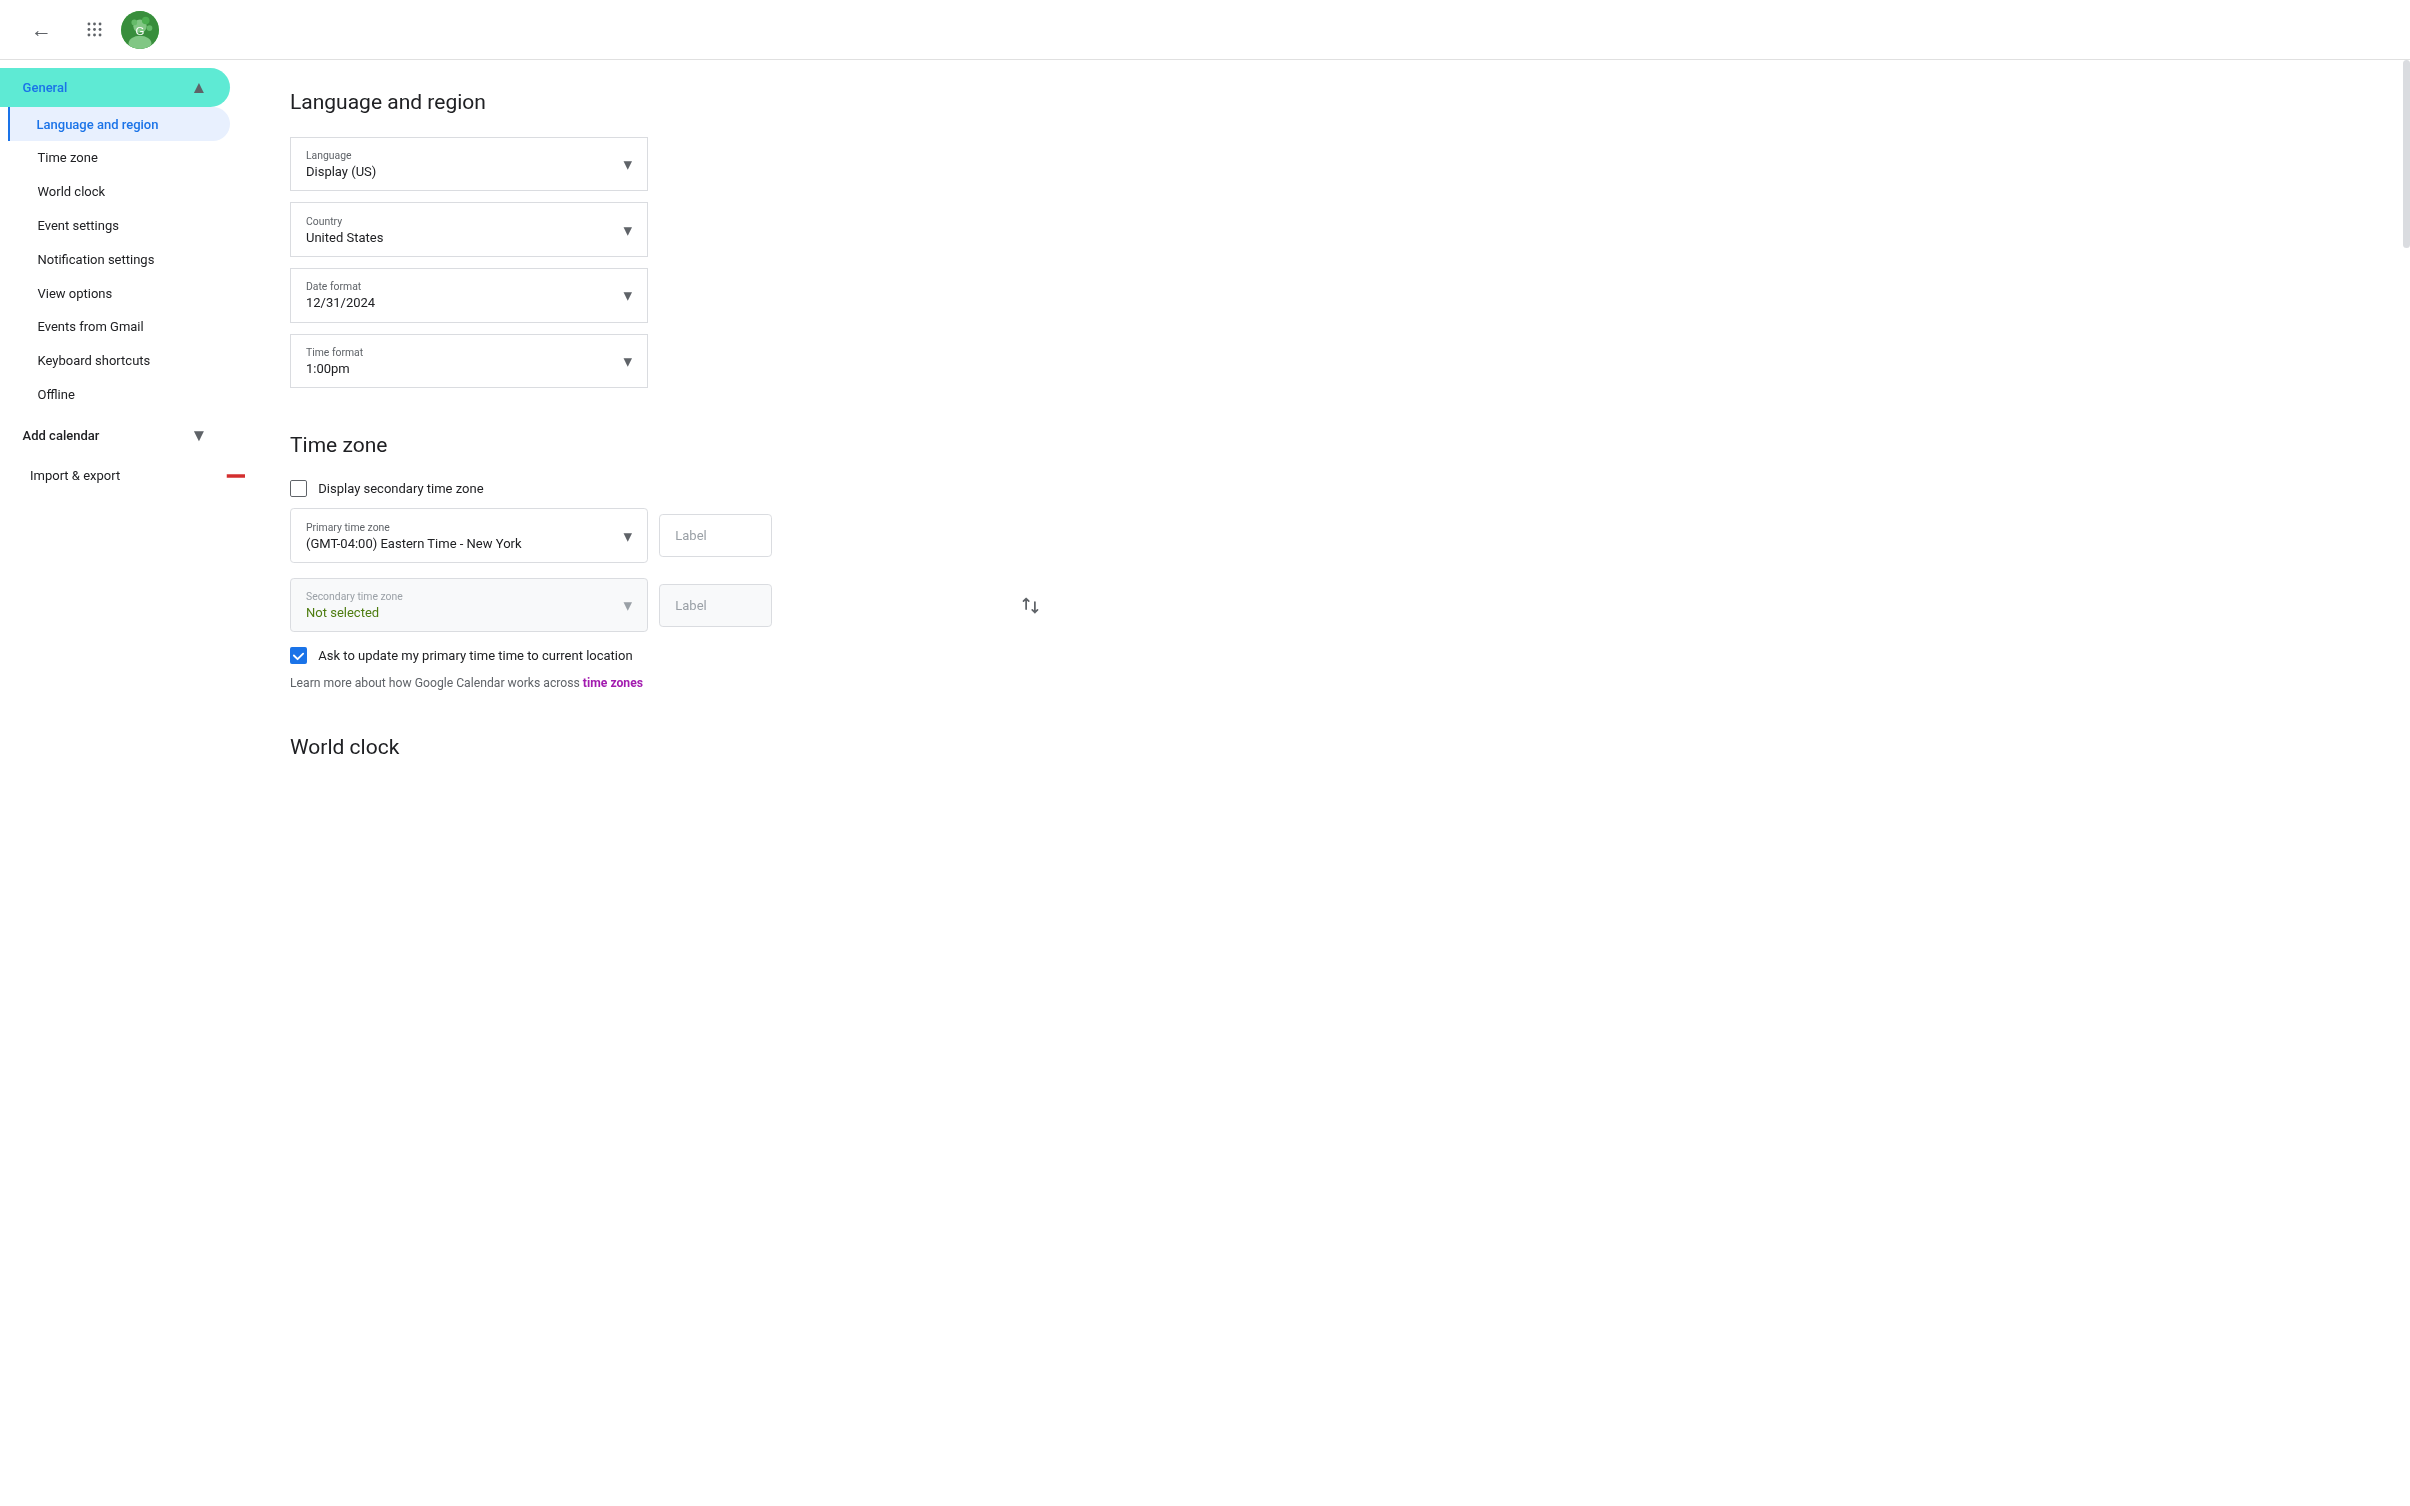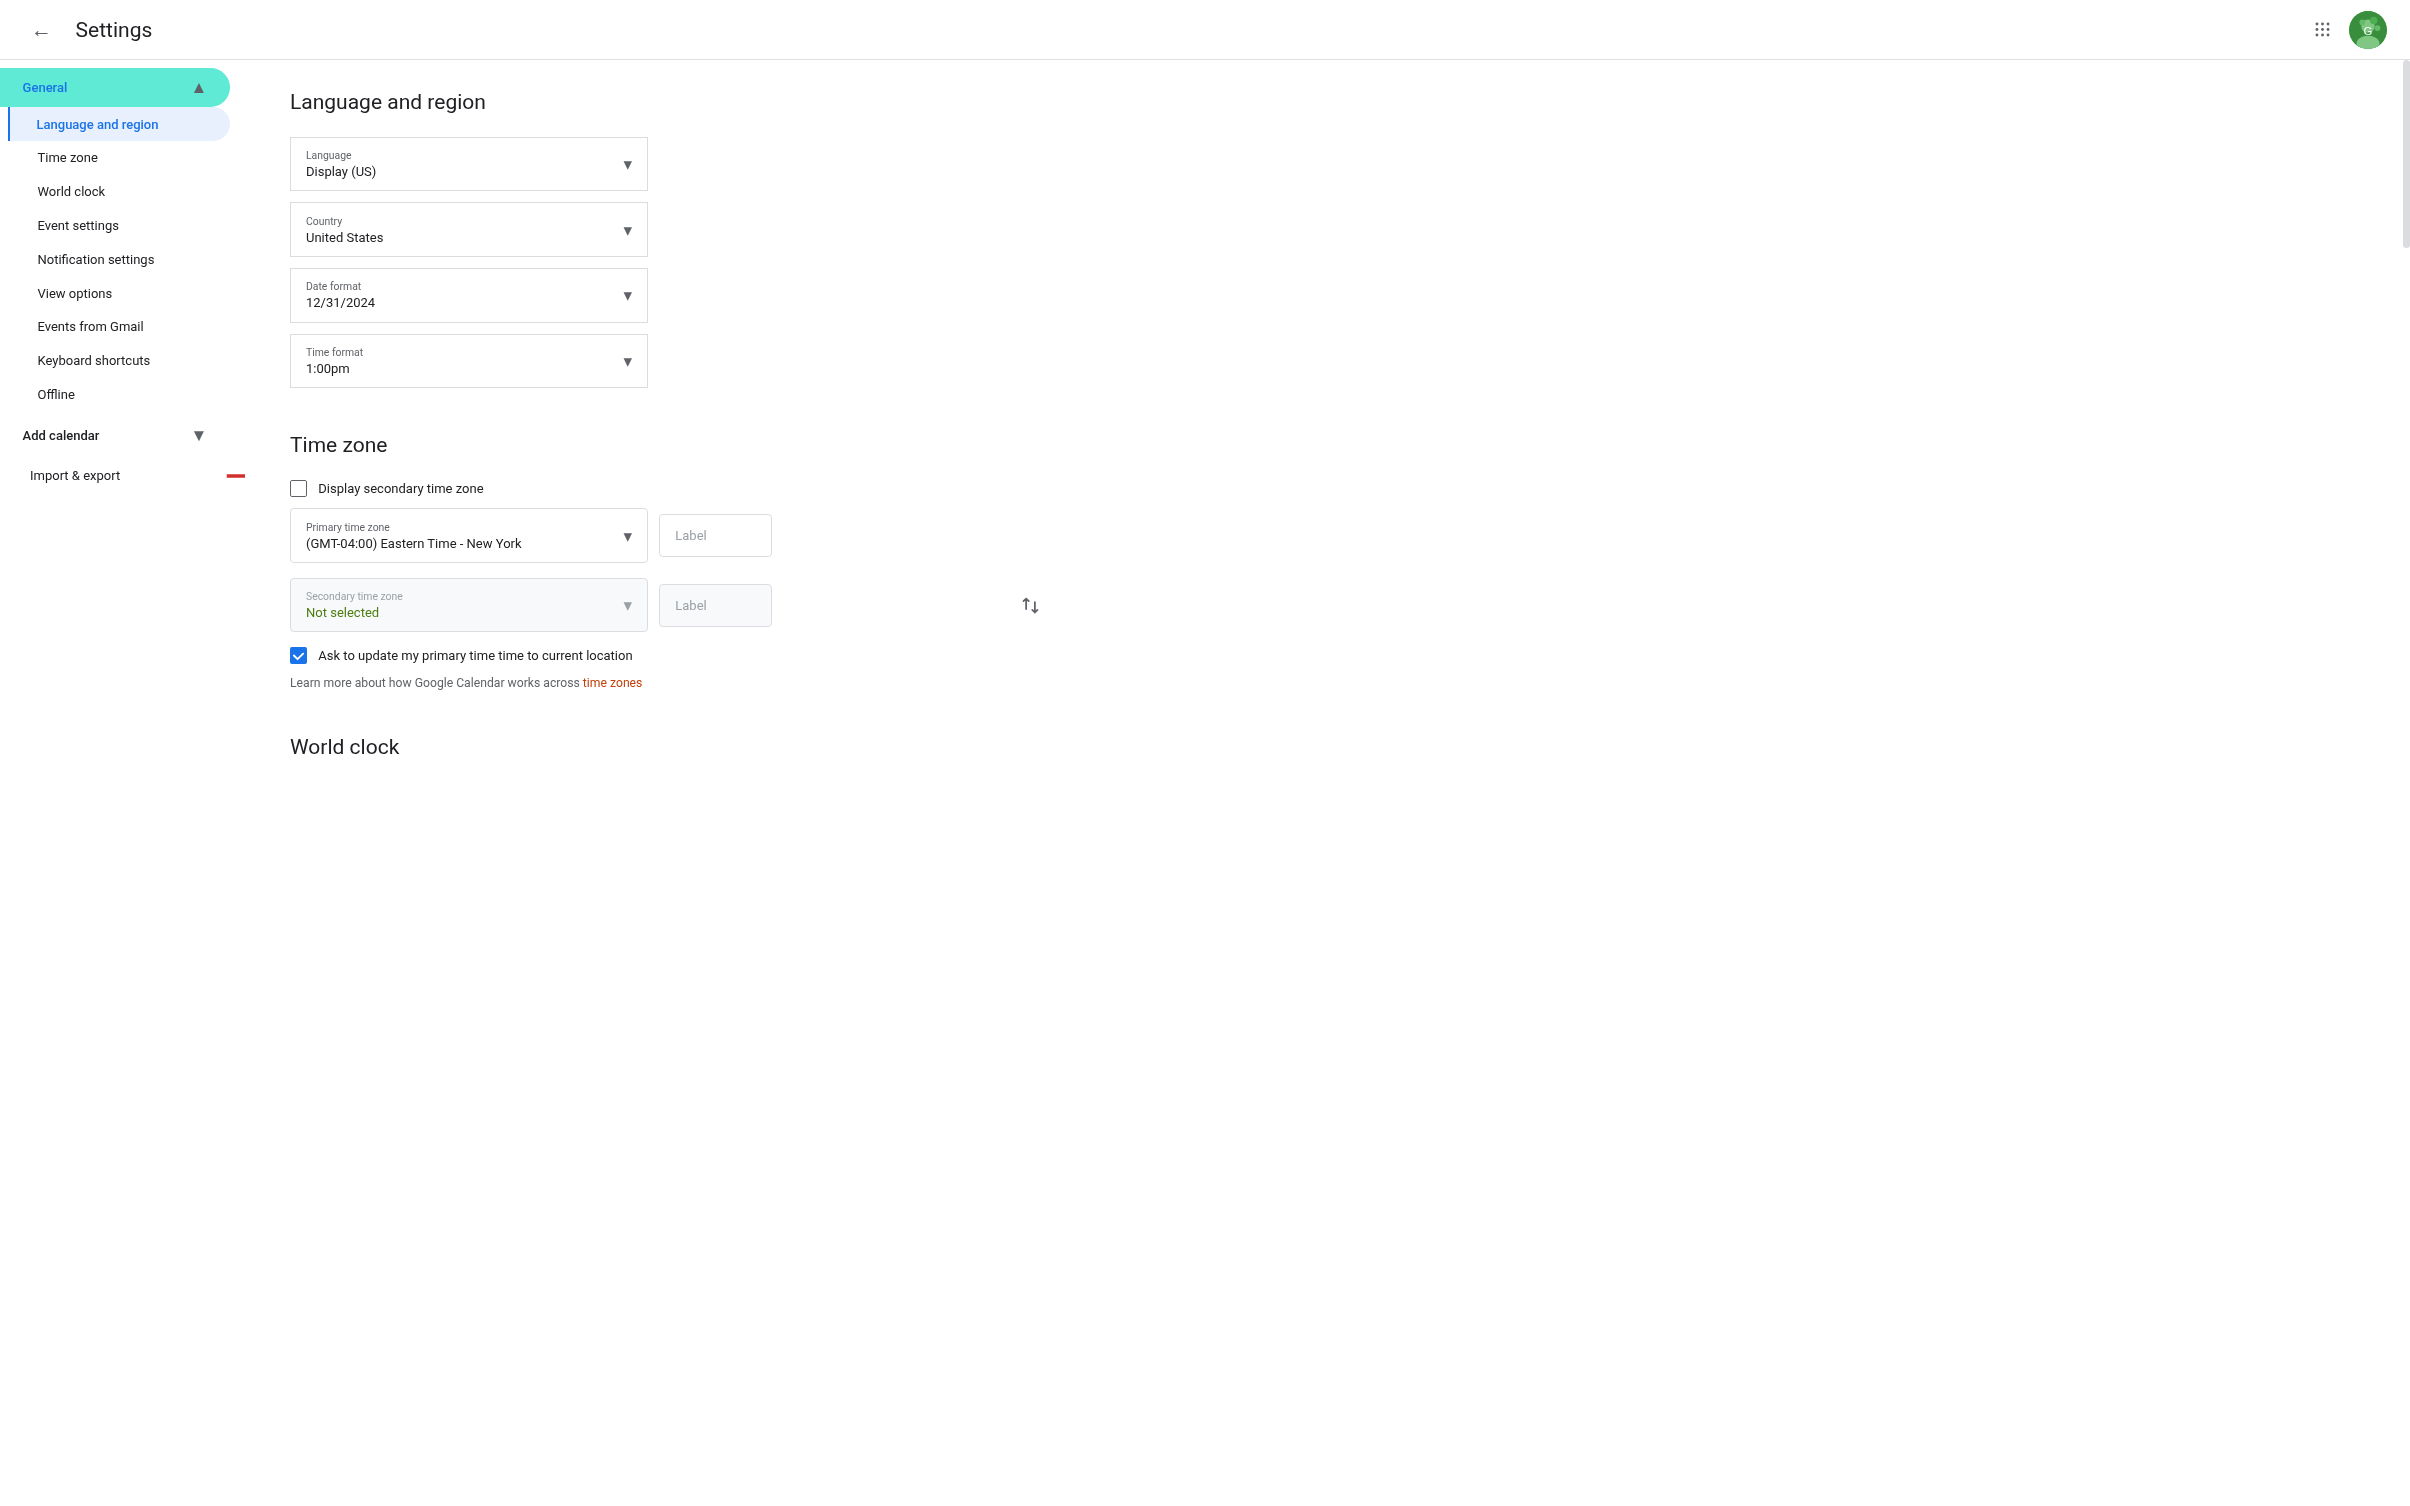--- a/index.html
+++ b/index.html
@@ -227,23 +227,24 @@
       background: #fff;
       cursor: pointer;
       flex-shrink: 0;
     }
     .checkbox-label {
       font-size: 13px;
       color: #202124;
     }
 
     .link-text {
-      color: #c2410c;
+      color: #a21caf;
       text-decoration: none;
       cursor: pointer;
+      font-weight: bold;
     }
 
     .info-text {
       font-size: 12.2px;
       color: #5f6368;
       margin-top: 7.5px;
     }
 
     
     .sidebar-calendars-section {
@@ -277,21 +278,20 @@
       margin-top: 0;
     }
   </style>
 </head>
 <body>
 
 <div class="header">
   <div class="header-back">
     <span style="font-size:21px; font-weight:300;">←</span>
   </div>
-  <span class="header-title">Settings</span>
   <div class="header-icons">
     <div class="grid-icon">
       <svg width="19" height="19" viewBox="0 0 24 24" fill="#5f6368">
         <circle cx="5" cy="5" r="1.8"></circle>
           <circle cx="12" cy="5" r="1.8"></circle>
           <circle cx="19" cy="5" r="1.8"></circle>
         <circle cx="5" cy="12" r="1.8"></circle>
           <circle cx="12" cy="12" r="1.8"></circle>
           <circle cx="19" cy="12" r="1.8"></circle>
         <circle cx="5" cy="19" r="1.8"></circle>

